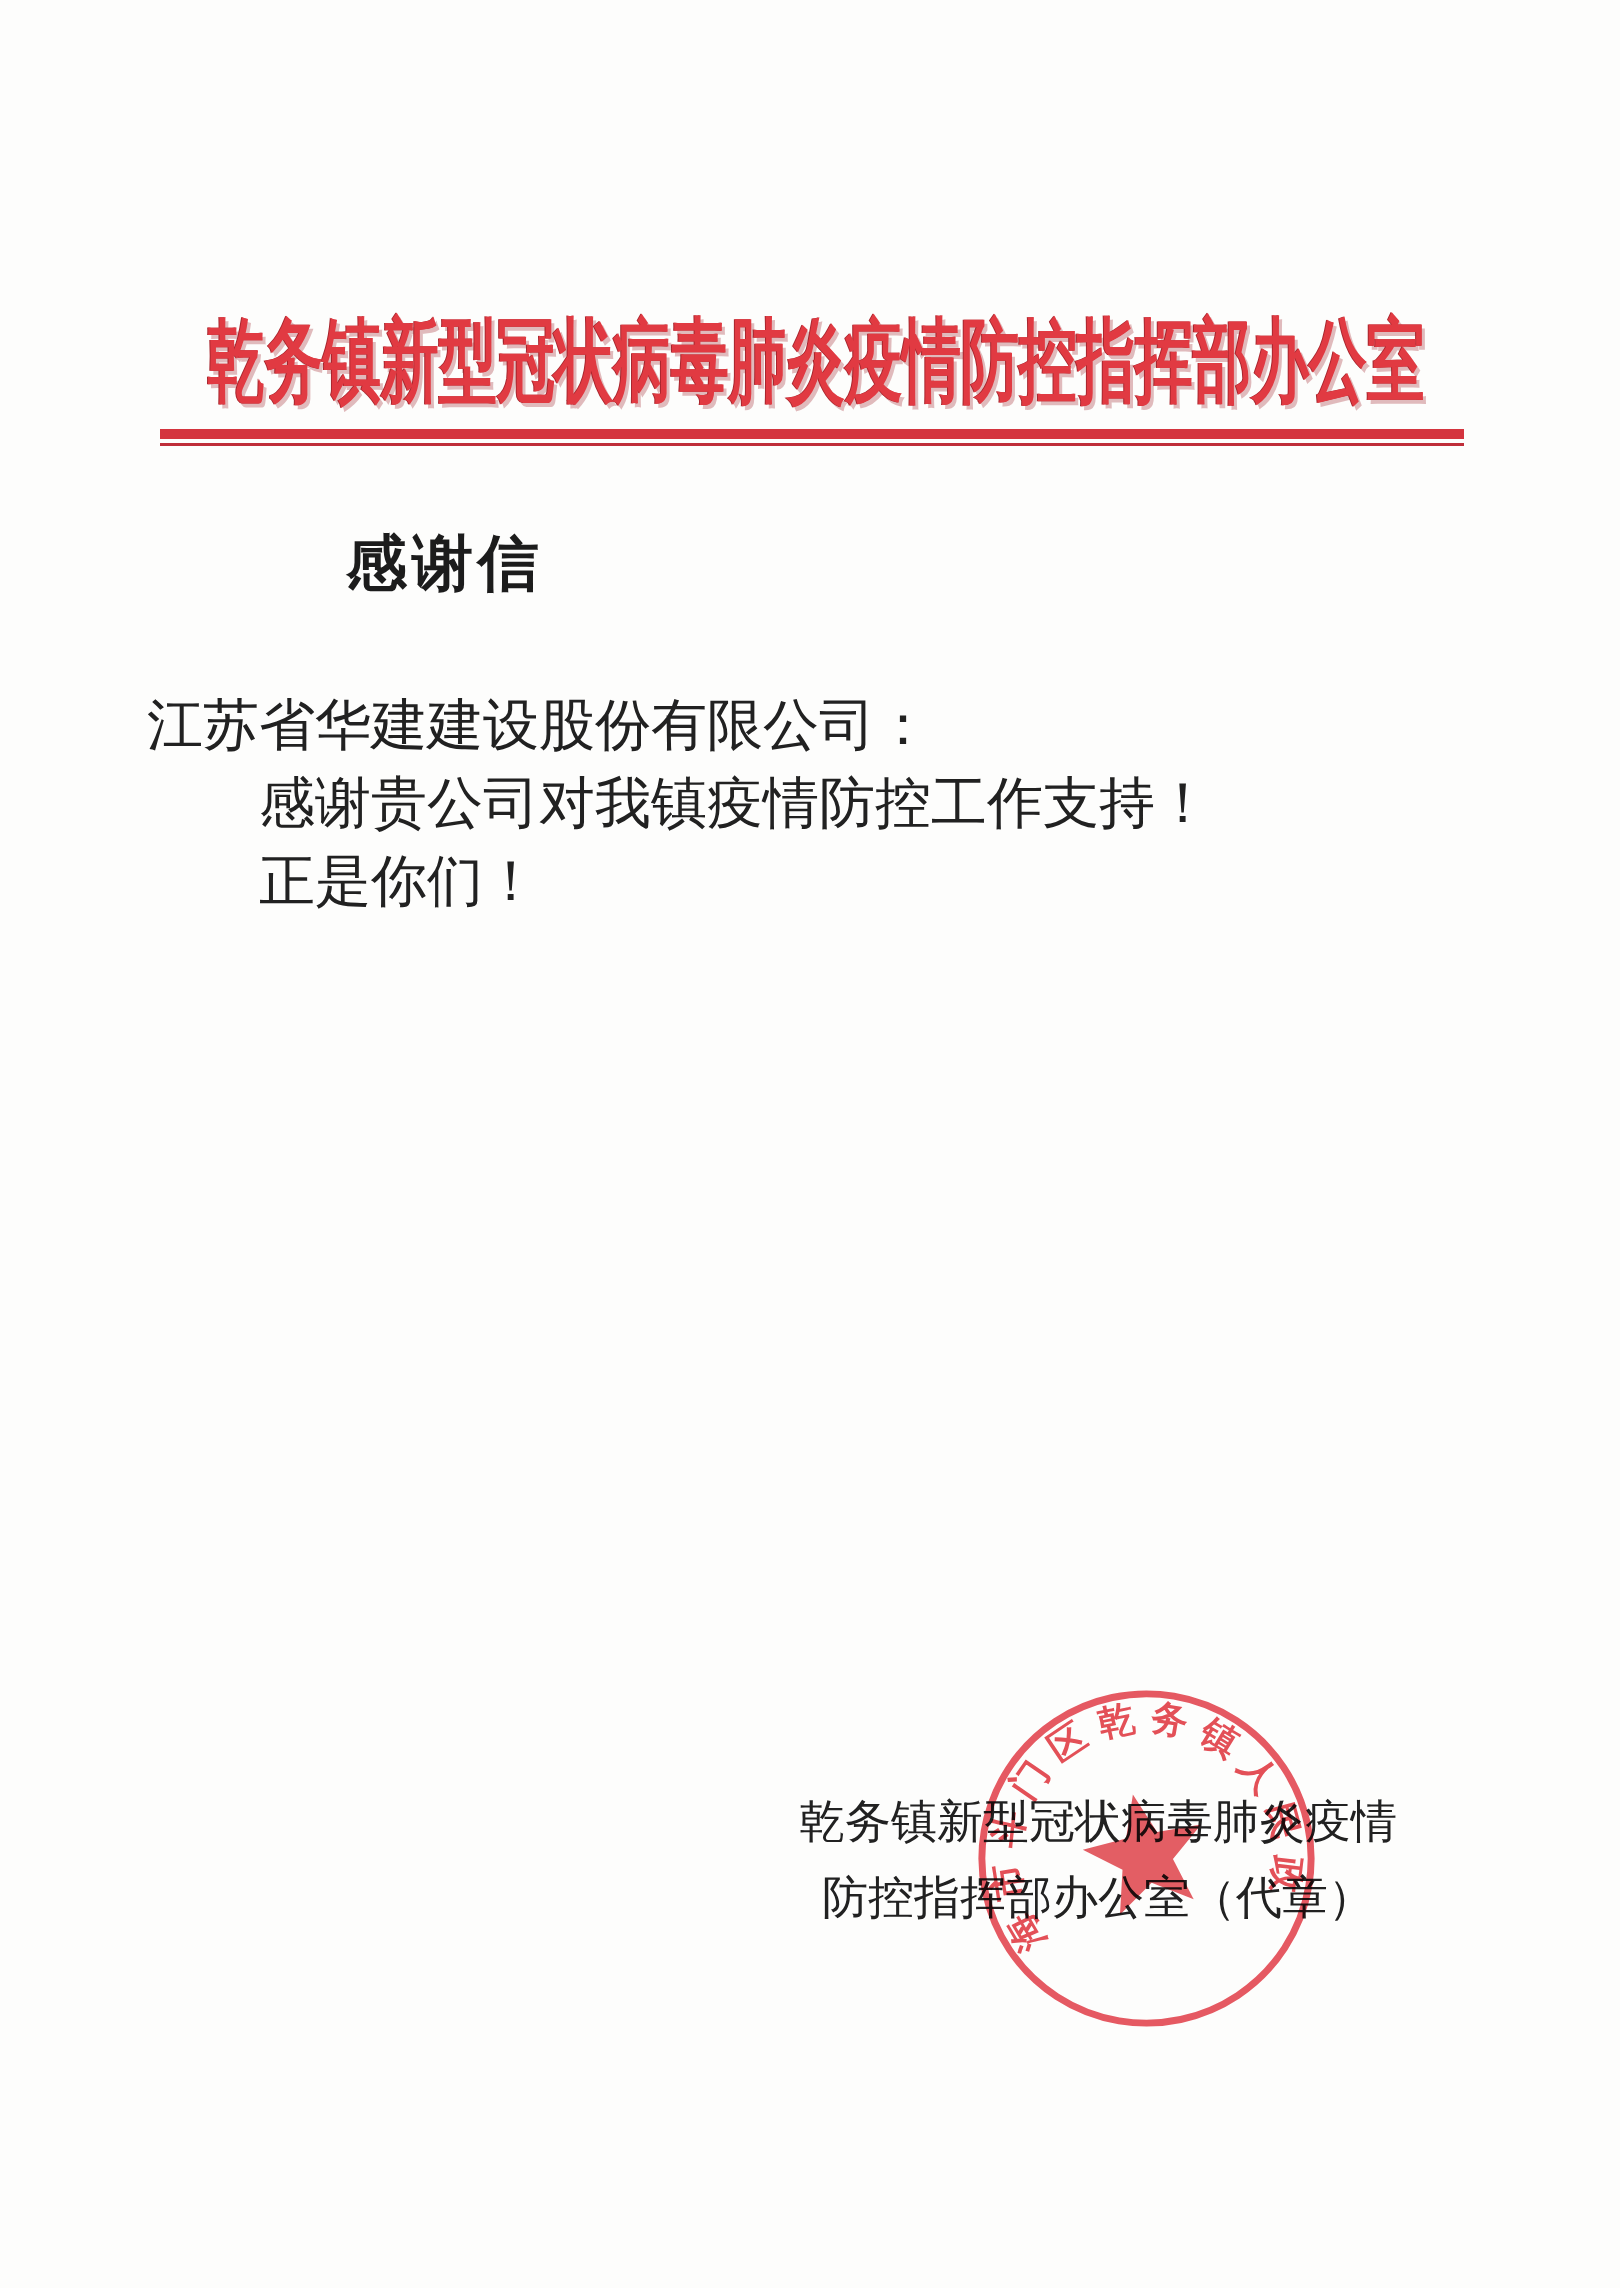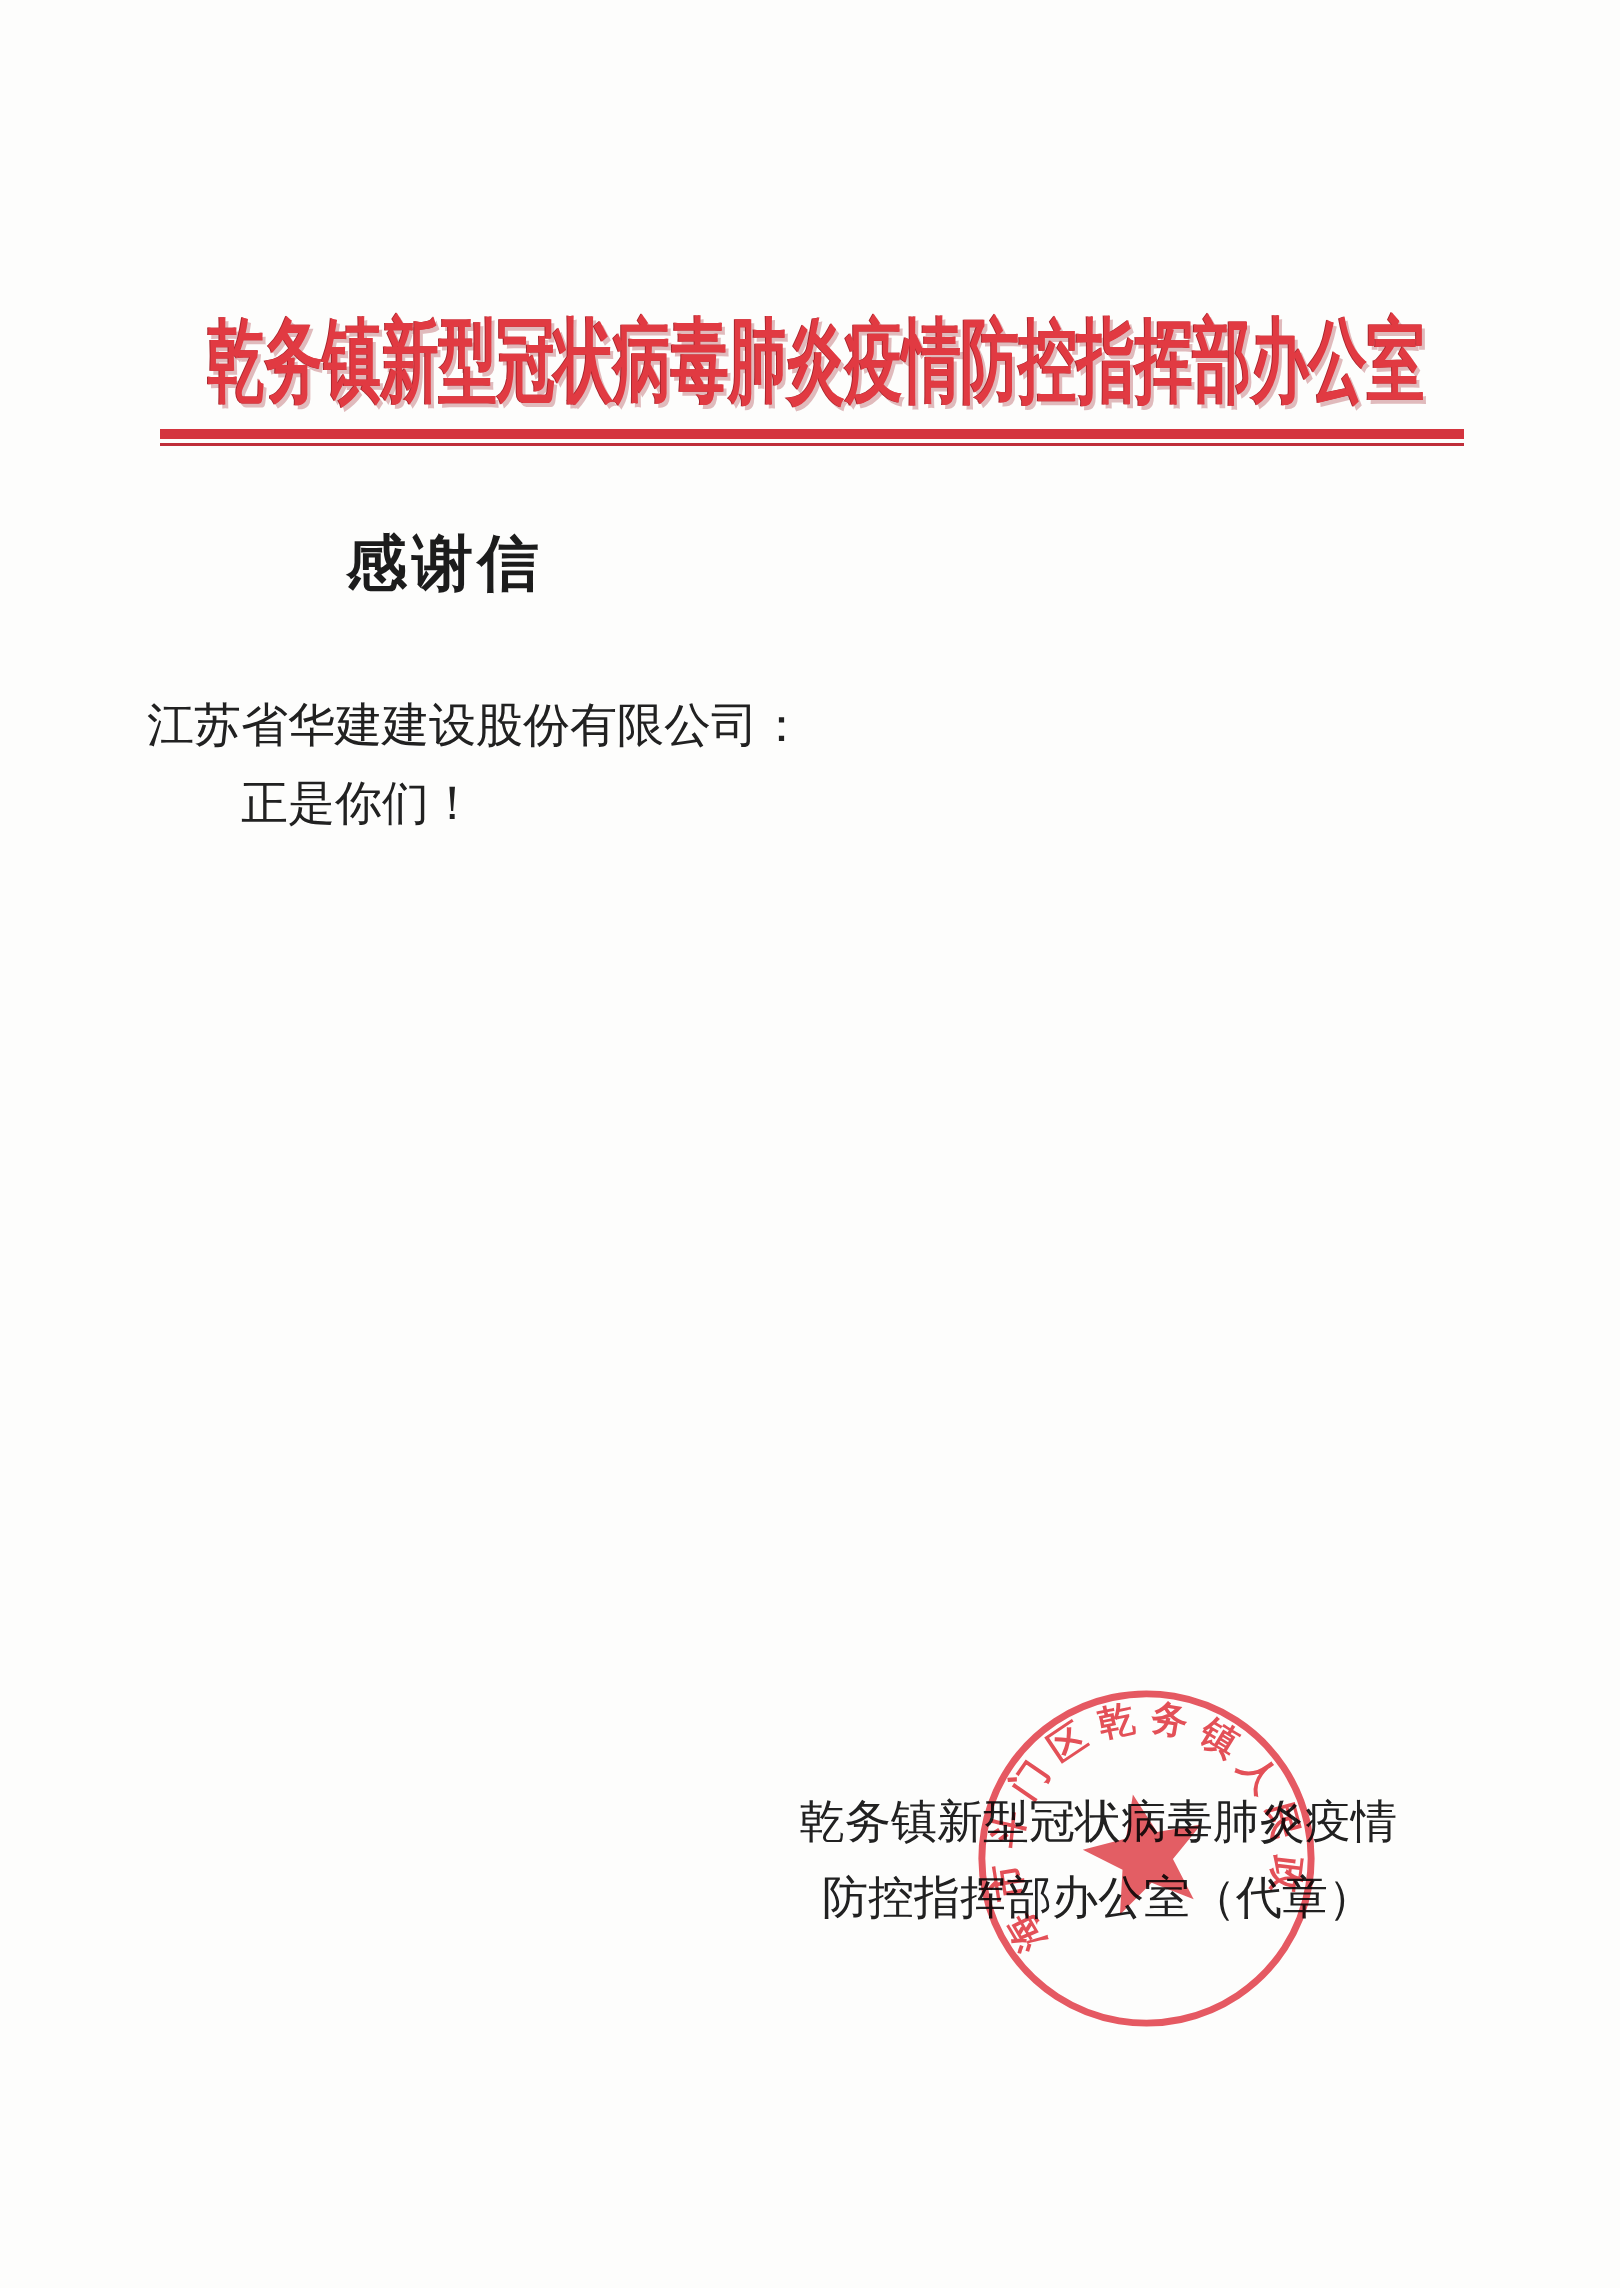--- a/index.html
+++ b/index.html
@@ -22,21 +22,21 @@
   .rule-thin  { margin-top:3.9px; height:2.9px; background:#bf2e39; }
 
   .title {
     position:absolute; left:346px; top:523px; width:980px; margin:0;
     text-align:left; font-weight:bold; font-size:61px; letter-spacing:4.9px;
     color:#1c1c1c; font-family:"Liberation Serif", serif;
   }
 
   .body {
     position:absolute; left:147px; top:686px; width:1315px;
-    font-size:47px; line-height:78px; color:#212121;
+    font-size:56px; line-height:78px; color:#212121;
     text-align:justify; text-justify:inter-ideograph;
   }
   .body p { margin:0; text-indent:2em; }
   .body p.salutation { text-indent:0; }
 
   .closing {
     position:absolute; left:790px; top:1784px; width:616px;
     text-align:center; font-size:46px; line-height:76px; color:#212121;
   }
   .closing div { white-space:nowrap; }
@@ -62,20 +62,21 @@
 
   <div class="rules">
     <div class="rule-thick"></div>
     <div class="rule-thin"></div>
   </div>
 
   <h1 class="title">感谢信</h1>
 
   <div class="body">
     <p class="salutation">江苏省华建建设股份有限公司：</p>
+    <p>感谢贵公司对我镇疫情防控工作支持！</p>
     <p>正是你们！</p>
   </div>
 
   <div class="closing">
     <div>乾务镇新型冠状病毒肺炎疫情</div>
     <div>防控指挥部办公室（代章）</div>
   </div>
 
   <svg class="seal" viewBox="0 0 360 360" xmlns="http://www.w3.org/2000/svg">
     <circle class="ring" cx="180" cy="180" r="166"></circle>

